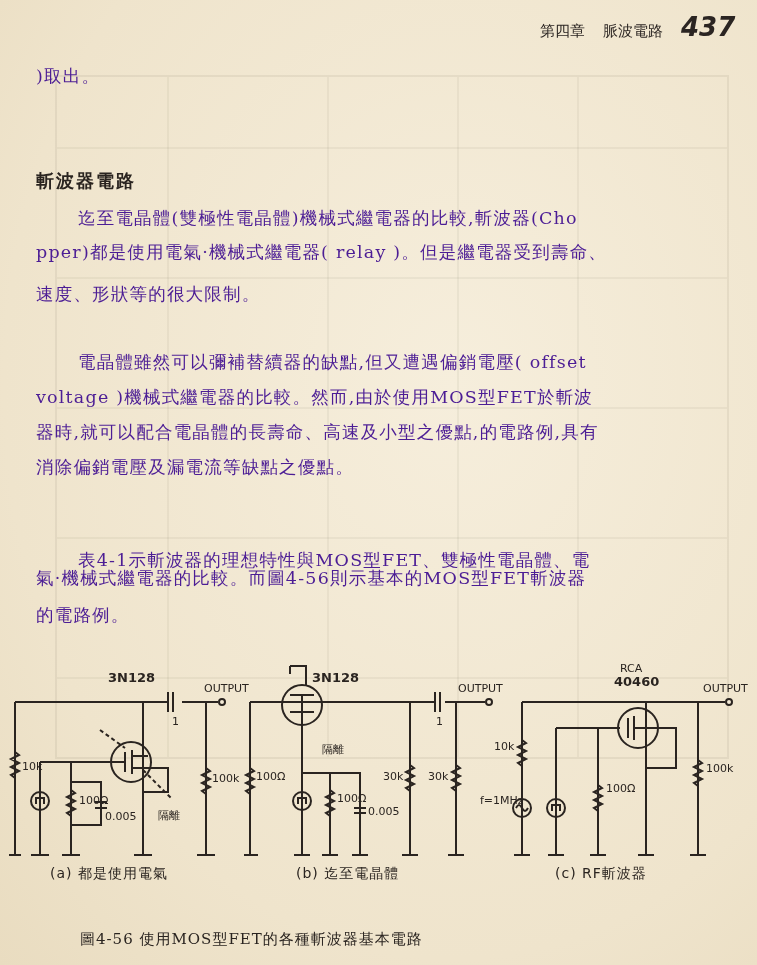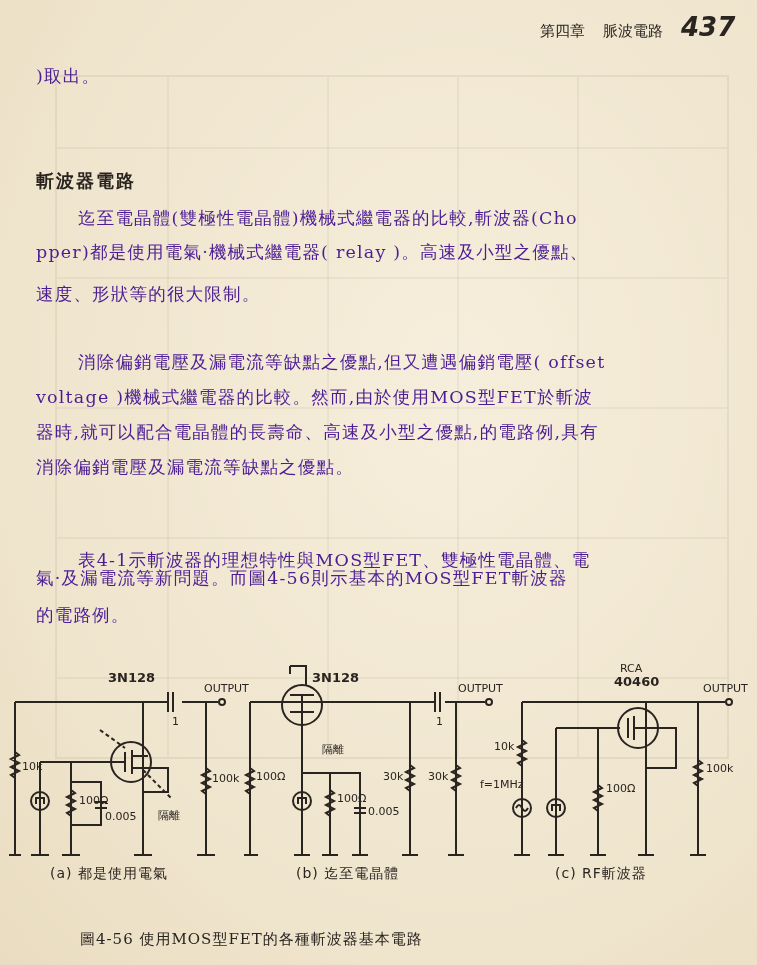--- a/index.html
+++ b/index.html
@@ -62,30 +62,30 @@
   <span>第四章</span>
   <span>脈波電路</span>
   <span class="page-num">437</span>
 </div>
 
 <div class="line" style="top:64px">)取出。</div>
 
 <div class="section-title">斬波器電路</div>
 
 <div class="line indent" style="top:206px">迄至電晶體(雙極性電晶體)機械式繼電器的比較,斬波器(Cho</div>
-<div class="line" style="top:240px">pper)都是使用電氣·機械式繼電器( relay )。高速及小型之優點、</div>
+<div class="line" style="top:240px">pper)都是使用電氣·機械式繼電器( relay )。但是繼電器受到壽命、</div>
 <div class="line" style="top:282px">速度、形狀等的很大限制。</div>
 
-<div class="line indent" style="top:350px">消除偏銷電壓及漏電流等缺點之優點,但又遭遇偏銷電壓( offset</div>
+<div class="line indent" style="top:350px">電晶體雖然可以彌補替續器的缺點,但又遭遇偏銷電壓( offset</div>
 <div class="line" style="top:385px">voltage )機械式繼電器的比較。然而,由於使用MOS型FET於斬波</div>
 <div class="line" style="top:420px">器時,就可以配合電晶體的長壽命、高速及小型之優點,的電路例,具有</div>
 <div class="line" style="top:455px">消除偏銷電壓及漏電流等缺點之優點。</div>
 
 <div class="line indent" style="top:548px">表4-1示斬波器的理想特性與MOS型FET、雙極性電晶體、電</div>
-<div class="line" style="top:566px">氣·及漏電流等新問題。而圖4-56則示基本的MOS型FET斬波器</div>
+<div class="line" style="top:566px">氣·機械式繼電器的比較。而圖4-56則示基本的MOS型FET斬波器</div>
 <div class="line" style="top:603px">的電路例。</div>
 
 <div class="figure">
   <svg width="757" height="240" viewBox="0 0 757 240">
     <g stroke="#2a2420" stroke-width="2" fill="none">
 
       <path d="M15 42 H168 M182 42 H218"></path>
       <path d="M168 32 V52 M173 32 V52"></path>
       <circle cx="222" cy="42" r="3" fill="#f3ead6"></circle>
       <path d="M15 42 V140 M15 140 V195"></path>
@@ -156,21 +156,21 @@
   <span class="fig-label" style="left:337px;top:132px">100Ω</span>
   <span class="fig-label" style="left:368px;top:145px">0.005</span>
   <span class="fig-label" style="left:383px;top:110px">30k</span>
   <span class="fig-label" style="left:428px;top:110px">30k</span>
   <span class="fig-label" style="left:322px;top:82px">隔離</span>
 
   <span class="fig-label" style="left:620px;top:2px">RCA</span>
   <span class="fig-label bold" style="left:614px;top:14px">40460</span>
   <span class="fig-label" style="left:703px;top:22px">OUTPUT</span>
   <span class="fig-label" style="left:494px;top:80px">10k</span>
-  <span class="fig-label" style="left:480px;top:118px">f=1MHz</span>
+  <span class="fig-label" style="left:480px;top:134px">f=1MHz</span>
   <span class="fig-label" style="left:606px;top:122px">100Ω</span>
   <span class="fig-label" style="left:706px;top:102px">100k</span>
 
   <span class="sub-caption" style="left:50px;top:205px">(a) 都是使用電氣</span>
   <span class="sub-caption" style="left:296px;top:205px">(b) 迄至電晶體</span>
   <span class="sub-caption" style="left:555px;top:205px">(c) RF斬波器</span>
 </div>
 
 <div class="fig-caption">圖4-56   使用MOS型FET的各種斬波器基本電路</div>
 

